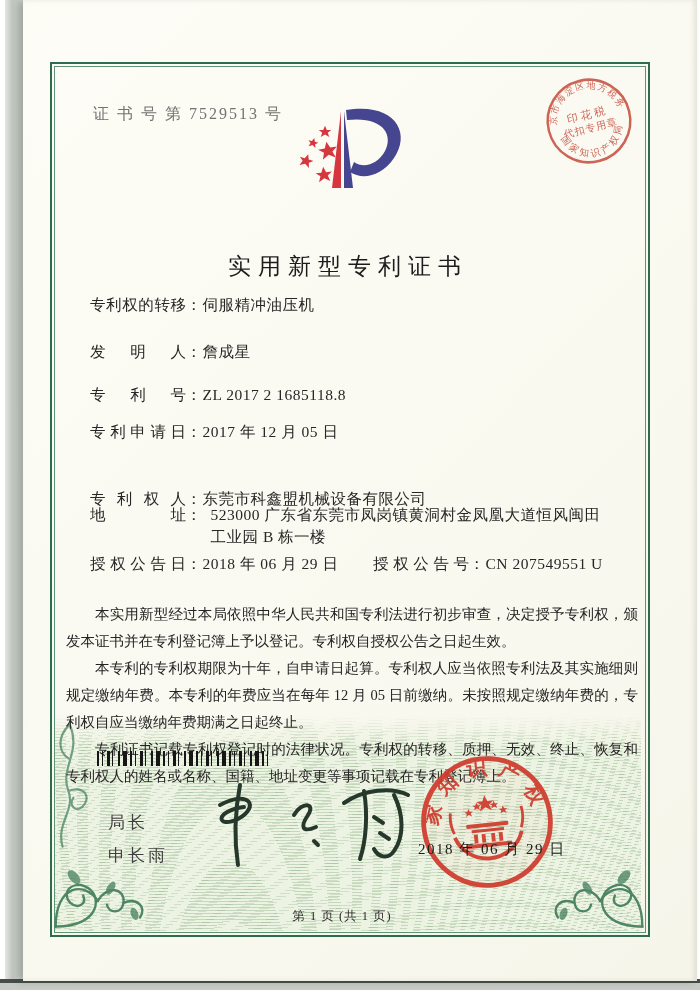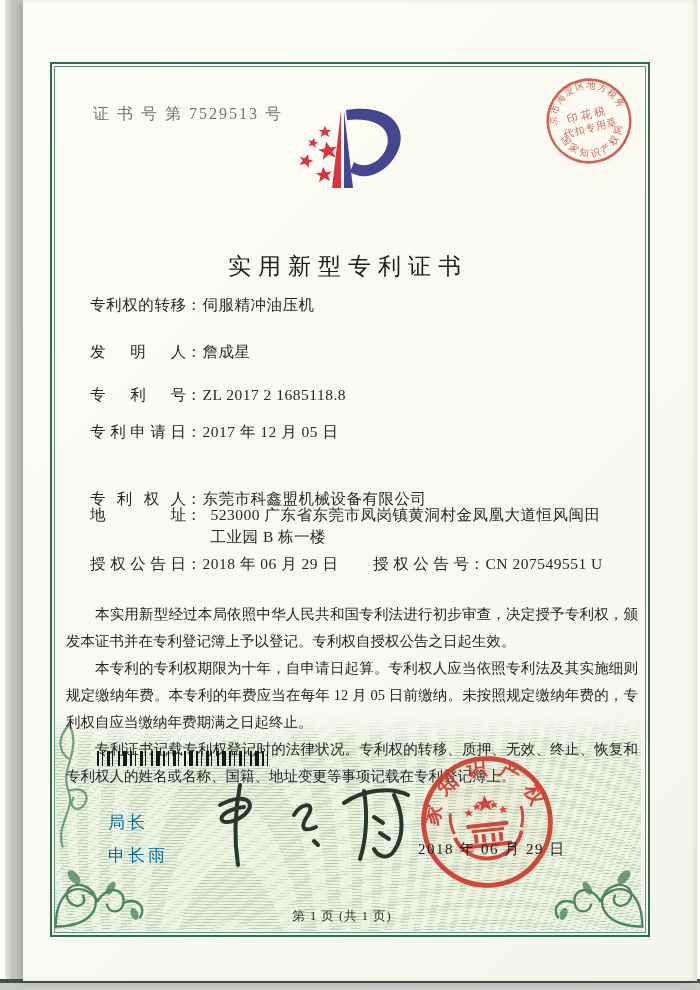--- a/index.html
+++ b/index.html
@@ -50,21 +50,21 @@
     line-height:27px;color:#242424;text-align:justify;margin-top:24px;}
   .bodytext p{margin:0;text-indent:2em;}
   
   .barcode{position:absolute;left:97px;top:751px;width:173px;height:15px;
     background:
       repeating-linear-gradient(90deg,#161616 0 2px,transparent 2px 5px,#161616 5px 6px,transparent 6px 10px,
       #161616 10px 13px,transparent 13px 15px,#161616 15px 16px,transparent 16px 21px,
       #161616 21px 23px,transparent 23px 26px,#161616 26px 30px,transparent 30px 33px);}
   
   .signer{position:absolute;left:108px;top:806px;font-family:"Liberation Sans","DejaVu Sans",sans-serif;
-    font-size:17px;color:#0369a1;line-height:33px;letter-spacing:3px;}
+    font-size:17px;color:#404040;line-height:33px;letter-spacing:3px;}
   .sig-svg{position:absolute;left:196px;top:775px;width:225px;height:105px;}
   
   .seal-svg{position:absolute;left:415px;top:750px;width:144px;height:144px;transform:rotate(-6deg);opacity:.92;}
   .seal-date{position:absolute;left:418px;top:840px;width:160px;font-size:15px;
     letter-spacing:1.5px;color:#1b1b1b;z-index:5;}
   
   .stamp-svg{position:absolute;left:541px;top:73px;width:96px;height:96px;transform:rotate(-14deg);opacity:.85;}
   
   .footer{position:absolute;left:50px;top:908px;width:584px;text-align:center;
     font-size:12.5px;color:#2c2c2c;letter-spacing:1px;}

